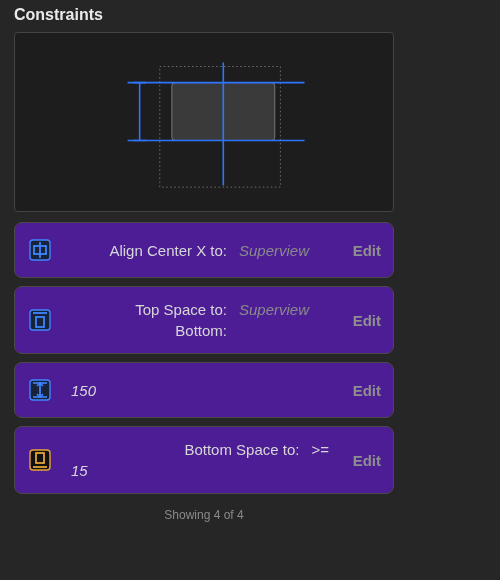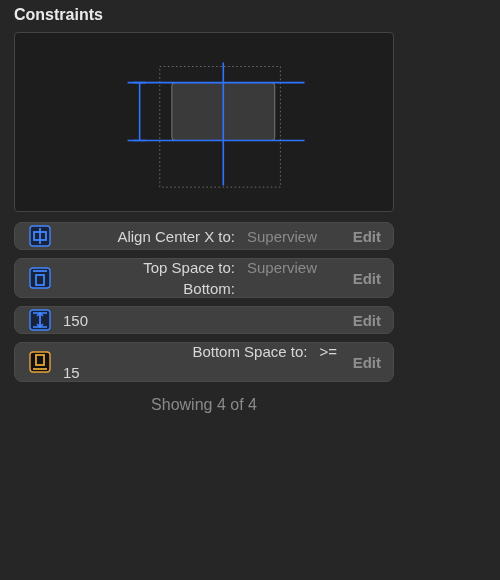--- a/index.html
+++ b/index.html
@@ -29,26 +29,26 @@
     height: 180px;
     background: #1e1d1e;
     position: relative;
     overflow: hidden;
   }
   .diagram-svg { width: 100%; height: 100%; display: block; }
   .row {
     margin: 8px 14px;
     border: 1px solid #4a4a4a;
     border-radius: 8px;
-    background: #404040;
-    padding: 0 12px;
+    background: #4c1d95;
+    padding: 14px 12px;
     display: grid;
     grid-template-columns: 36px 1fr 44px;
     align-items: center;
-    gap: 0;
+    gap: 8px;
   }
   .row-icon {
     width: 26px; height: 26px;
     display: flex; align-items: center; justify-content: center;
   }
   .row-body {
     display: grid;
     grid-template-columns: 1fr auto;
     column-gap: 12px;
     row-gap: 4px;
@@ -56,33 +56,34 @@
   }
   .row-label {
     text-align: right;
     color: #d7d7d7;
     white-space: nowrap;
   }
   .row-value {
     text-align: left;
     color: #d7d7d7;
     min-width: 90px;
+    font-style: italic;
   }
   .row-value.dim { color: #8a8a8a; }
   .edit-btn {
     color: #8f8f8f;
     font-weight: 700;
     text-align: right;
     cursor: default;
     user-select: none;
   }
   .footer {
     text-align: center;
     color: #8a8a8a;
-    font-size: 16px;
+    font-size: 12px;
     padding-top: 6px;
   }
 </style>
 </head>
 <body>
 
 <div class="panel">
 
   <div class="header">Constraints</div>
 

